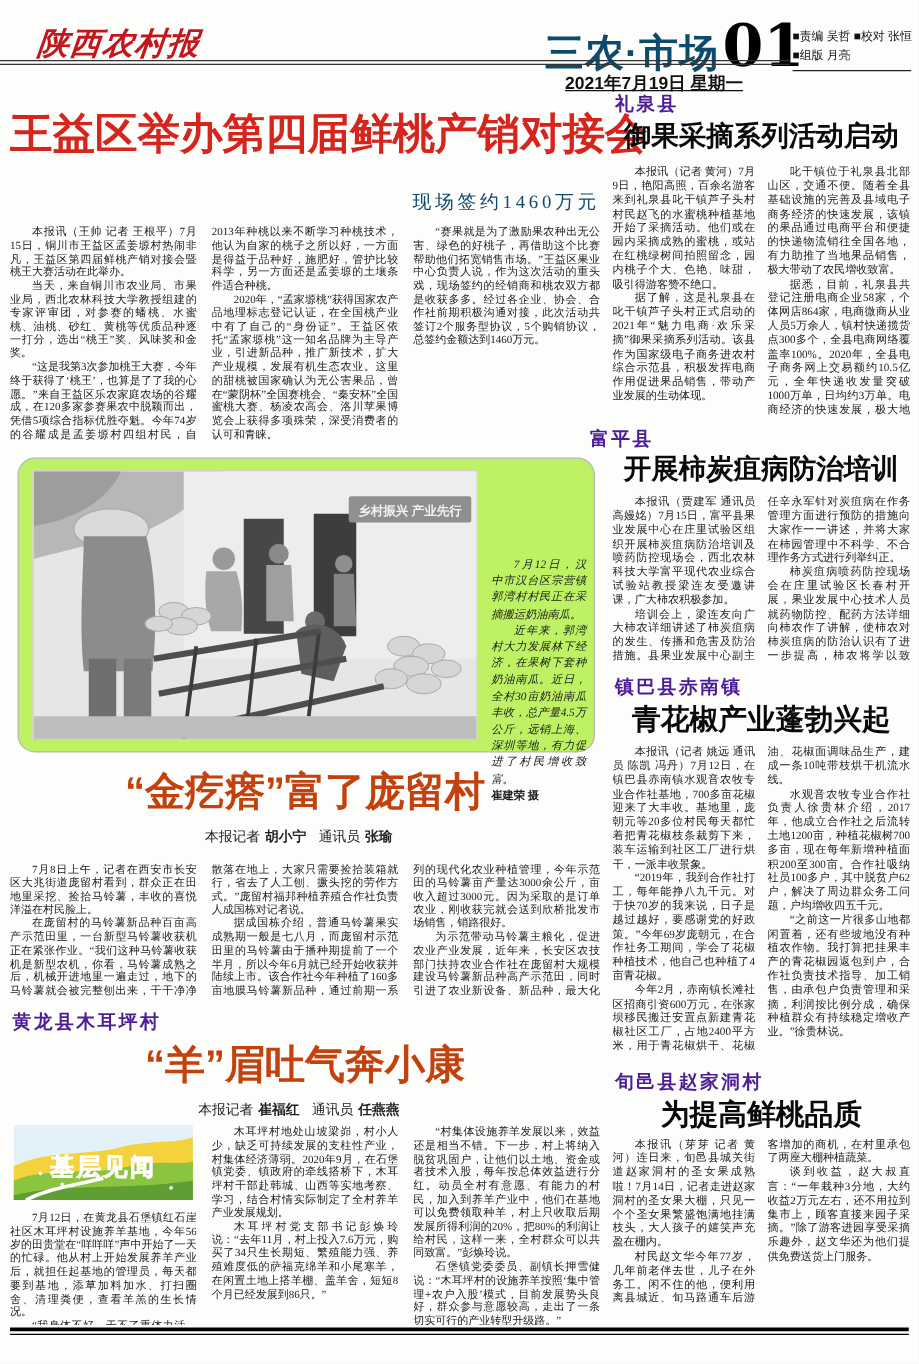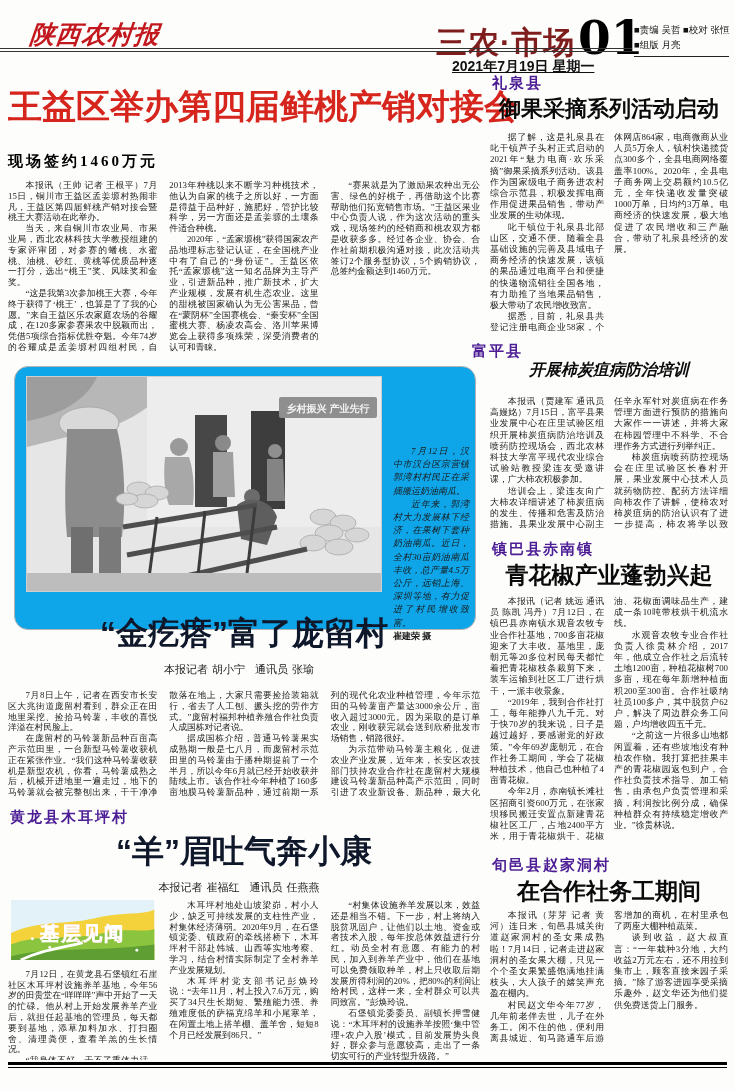--- a/index.html
+++ b/index.html
@@ -11,21 +11,21 @@
   }
   
   .masthead {
     position:absolute; left:30px; top:18px;
     font-family:"DejaVu Serif",serif; font-style:italic; font-weight:bold;
     font-size:25px; color:#c2181d; letter-spacing:1px; transform:skewX(-6deg);
   }
   .section-title {
     position:absolute; left:436px; top:22px;
     font-family:"Liberation Sans",sans-serif; font-weight:900;
-    font-size:31px; letter-spacing:1px; color:#7f1d1d;
+    font-size:31px; letter-spacing:1px; color:#0c4a6e;
   }
   .page-number {
     position:absolute; left:578px; top:10px;
     font-family:"DejaVu Serif",serif; font-weight:bold; font-size:47px; color:#000;
   }
   .header-date {
     position:absolute; left:452px; top:58px;
     font-family:"Liberation Sans",sans-serif; font-weight:bold; font-size:14px; color:#111;text-decoration:underline;
   }
   .editors {
@@ -49,45 +49,45 @@
     position:absolute; left:490px; width:238px; overflow:hidden;
     column-count:2; column-gap:10px; column-fill:auto;
     font-size:8.9px; line-height:11.2px;
   }
   .headline-main {
     position:absolute; left:8px; top:84px; width:472px; text-align:center;
     font-family:"Liberation Sans",sans-serif; font-weight:900;
     font-size:34px; color:#d6251d; letter-spacing:0px; white-space:nowrap;
   }
   .subhead {
-    position:absolute; left:8px; top:152px; width:472px; text-align:left;
-    font-size:15px; letter-spacing:3px; color:#000000;font-weight:bold;
+    position:absolute; left:8px; top:152px; width:472px; text-align:right;
+    font-size:15px; letter-spacing:3px; color:#0c4a6e;
   }
   .headline-2 {
     position:absolute; left:8px; width:472px; text-align:center;
-    font-family:"Liberation Sans",sans-serif; font-weight:900; font-size:32px; color:#0f172a;
+    font-family:"Liberation Sans",sans-serif; font-weight:900; font-size:32px; color:#c2410c;
     white-space:nowrap;
   }
   .byline {
     position:absolute; left:8px; width:472px; text-align:center;
     font-size:11px; color:#222;
   }
-  .byline .nm { font-weight:normal; margin:0 10px 0 4px; }
+  .byline .nm { font-weight:bold; margin:0 10px 0 4px; }
   .county-label {
     position:absolute; font-family:"Liberation Sans",sans-serif;
     font-weight:900; font-size:15px; color:#4c1d95; letter-spacing:2px;
   }
   .headline-side {
     position:absolute; left:490px; width:238px; text-align:center;
     font-family:"Liberation Sans",sans-serif; font-weight:900; color:#0a0a0a; white-space:nowrap;
   }
   
   .photo-block {
-    position:absolute; left:14px; top:366px; width:462px; height:264px;
-    border:1px solid #b5b5b5; border-radius:14px; background:#0ea5e9;
+    position:absolute; left:14px; top:366px; width:462px; height:236px;
+    border:1px solid #b5b5b5; border-radius:14px; background:#bef264;
   }
   .photo-frame {
     position:absolute; left:11px; top:9px; width:356px; height:216px;
     background:#e2e2e2; overflow:hidden; border:1px solid #cfcfcf;
   }
   .photo-caption {
     position:absolute; left:378px; top:78px; width:76px;
     font-style:italic; font-size:9px; line-height:13.2px; text-align:justify;
   }
   .photo-caption p { text-indent:2em; }
@@ -236,46 +236,47 @@
     </div>
     <div class="bcol">
       <p>“村集体设施养羊发展以来，效益还是相当不错。下一步，村上将纳入脱贫巩固户，让他们以土地、资金或者技术入股，每年按总体效益进行分红。动员全村有意愿、有能力的村民，加入到养羊产业中，他们在基地可以免费领取种羊，村上只收取后期发展所得利润的20%，把80%的利润让给村民，这样一来，全村群众可以共同致富。”彭焕玲说。</p>
       <p>石堡镇党委委员、副镇长押雪健说：“木耳坪村的设施养羊按照‘集中管理+农户入股’模式，目前发展势头良好，群众参与意愿较高，走出了一条切实可行的产业转型升级路。”</p>
     </div>
   </div>
 
   <div class="county-label" style="left:492px; top:74px;">礼泉县</div>
   <div class="headline-side" style="top:94px; font-size:22px;">御果采摘系列活动启动</div>
   <div class="cols2 body-text" style="top:132px; height:202px;">
+    <p>本报讯（记者 黄河）7月9日，艳阳高照，百余名游客来到礼泉县叱干镇芦子头村村民赵飞的水蜜桃种植基地开始了采摘活动。他们或在园内采摘成熟的蜜桃，或站在红桃绿树间拍照留念，园内桃子个大、色艳、味甜，吸引得游客赞不绝口。</p>
     <p>据了解，这是礼泉县在叱干镇芦子头村正式启动的2021年“魅力电商·欢乐采摘”御果采摘系列活动。该县作为国家级电子商务进农村综合示范县，积极发挥电商作用促进果品销售，带动产业发展的生动体现。</p>
     <p>叱干镇位于礼泉县北部山区，交通不便。随着全县基础设施的完善及县域电子商务经济的快速发展，该镇的果品通过电商平台和便捷的快递物流销往全国各地，有力助推了当地果品销售，极大带动了农民增收致富。</p>
     <p>据悉，目前，礼泉县共登记注册电商企业58家，个体网店864家，电商微商从业人员5万余人，镇村快递揽货点300多个，全县电商网络覆盖率100%。2020年，全县电子商务网上交易额约10.5亿元，全年快递收发量突破1000万单，日均约3万单。电商经济的快速发展，极大地促进了农民增收和三产融合，带动了礼泉县经济的发展。</p>
   </div>
 
   <div class="county-label" style="left:472px; top:342px;">富平县</div>
-  <div class="headline-side" style="top:360px; font-size:16px;font-style:italic;">开展柿炭疽病防治培训</div>
+  <div class="headline-side" style="top:360px; font-size:22px;">开展柿炭疽病防治培训</div>
   <div class="cols2 body-text" style="top:396px; height:136px;">
     <p>本报讯（贾建军 通讯员 高嫚姳）7月15日，富平县果业发展中心在庄里试验区组织开展柿炭疽病防治培训及喷药防控现场会，西北农林科技大学富平现代农业综合试验站教授梁连友受邀讲课，广大柿农积极参加。</p>
     <p>培训会上，梁连友向广大柿农详细讲述了柿炭疽病的发生、传播和危害及防治措施。县果业发展中心副主任辛永军针对炭疽病在作务管理方面进行预防的措施向大家作一一讲述，并将大家在柿园管理中不科学、不合理作务方式进行列举纠正。</p>
     <p>柿炭疽病喷药防控现场会在庄里试验区长春村开展，果业发展中心技术人员就药物防控、配药方法详细向柿农作了讲解，使柿农对柿炭疽病的防治认识有了进一步提高，柿农将学以致用，做好夏季柿炭疽病防治管理，争取今年柿子有个好收成。</p>
   </div>
 
   <div class="county-label" style="left:492px; top:540px;">镇巴县赤南镇</div>
   <div class="headline-side" style="top:560px; font-size:23px;">青花椒产业蓬勃兴起</div>
   <div class="cols2 body-text" style="top:596px; height:252px;">
     <p>本报讯（记者 姚远 通讯员 陈凯 冯丹）7月12日，在镇巴县赤南镇水观音农牧专业合作社基地，700多亩花椒迎来了大丰收。基地里，庞朝元等20多位村民每天都忙着把青花椒枝条裁剪下来，装车运输到社区工厂进行烘干，一派丰收景象。</p>
     <p>“2019年，我到合作社打工，每年能挣八九千元。对于快70岁的我来说，日子是越过越好，要感谢党的好政策。”今年69岁庞朝元，在合作社务工期间，学会了花椒种植技术，他自己也种植了4亩青花椒。</p>
     <p>今年2月，赤南镇长滩社区招商引资600万元，在张家坝移民搬迁安置点新建青花椒社区工厂，占地2400平方米，用于青花椒烘干、花椒油、花椒面调味品生产，建成一条10吨带枝烘干机流水线。</p>
     <p>水观音农牧专业合作社负责人徐贵林介绍，2017年，他成立合作社之后流转土地1200亩，种植花椒树700多亩，现在每年新增种植面积200至300亩。合作社吸纳社员100多户，其中脱贫户62户，解决了周边群众务工问题，户均增收四五千元。</p>
     <p>“之前这一片很多山地都闲置着，还有些坡地没有种植农作物。我打算把挂果丰产的青花椒园返包到户，合作社负责技术指导、加工销售，由承包户负责管理和采摘，利润按比例分成，确保种植群众有持续稳定增收产业。”徐贵林说。</p>
 
   </div>
 
   <div class="county-label" style="left:492px; top:856px;">旬邑县赵家洞村</div>
-  <div class="headline-side" style="top:876px; font-size:23px;">在合作社务工期间</div>
+  <div class="headline-side" style="top:876px; font-size:23px;">为提高鲜桃品质</div>
   <div class="cols2 body-text" style="top:910px; height:148px;">
     <p>本报讯（芽芽 记者 黄河）连日来，旬邑县城关街道赵家洞村的圣女果成熟啦！7月14日，记者走进赵家洞村的圣女果大棚，只见一个个圣女果繁盛饱满地挂满枝头，大人孩子的嬉笑声充盈在棚内。</p>
     <p>村民赵文华今年77岁，几年前老伴去世，儿子在外务工。闲不住的他，便利用离县城近、旬马路通车后游客增加的商机，在村里承包了两座大棚种植蔬菜。</p>
     <p>谈到收益，赵大叔直言：“一年栽种3分地，大约收益2万元左右，还不用拉到集市上，顾客直接来园子采摘。”除了游客进园享受采摘乐趣外，赵文华还为他们提供免费送货上门服务。</p>
 
   </div>
 
   <div class="bottom-rule"></div>
 </div>
 

